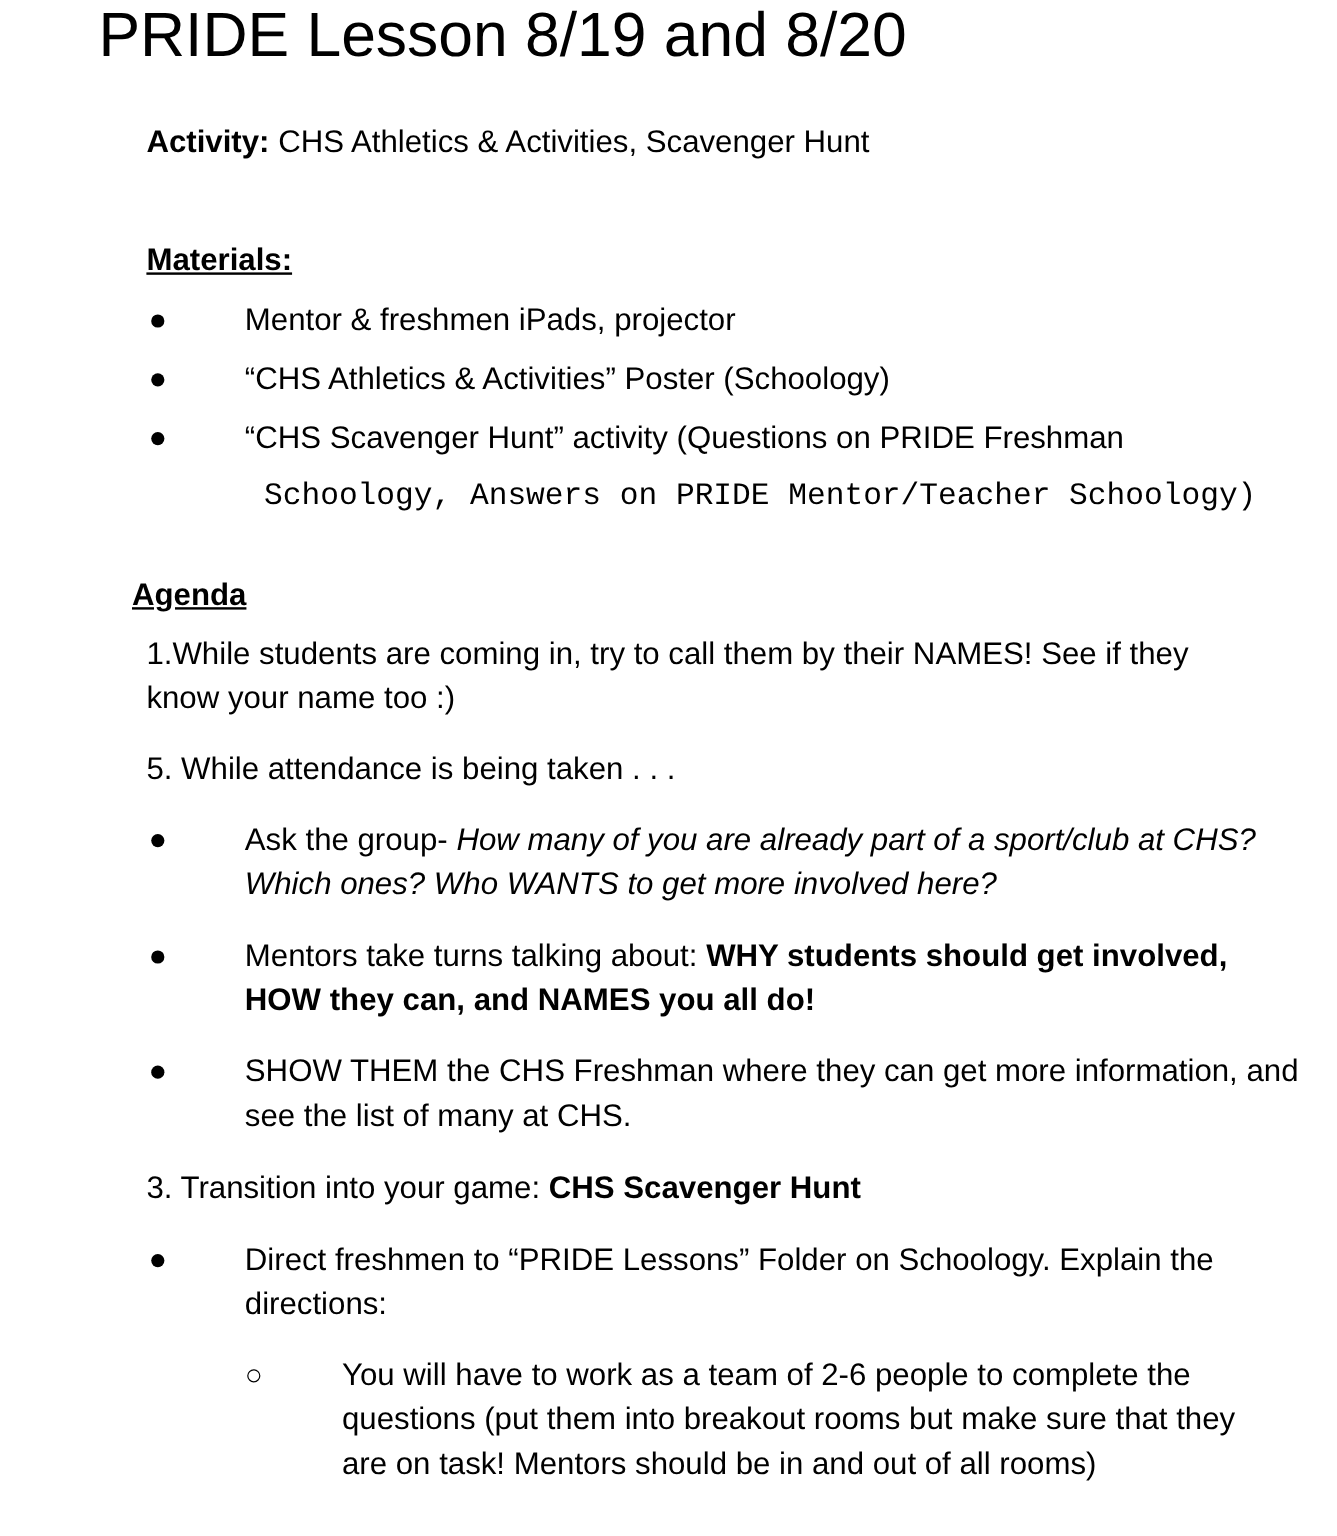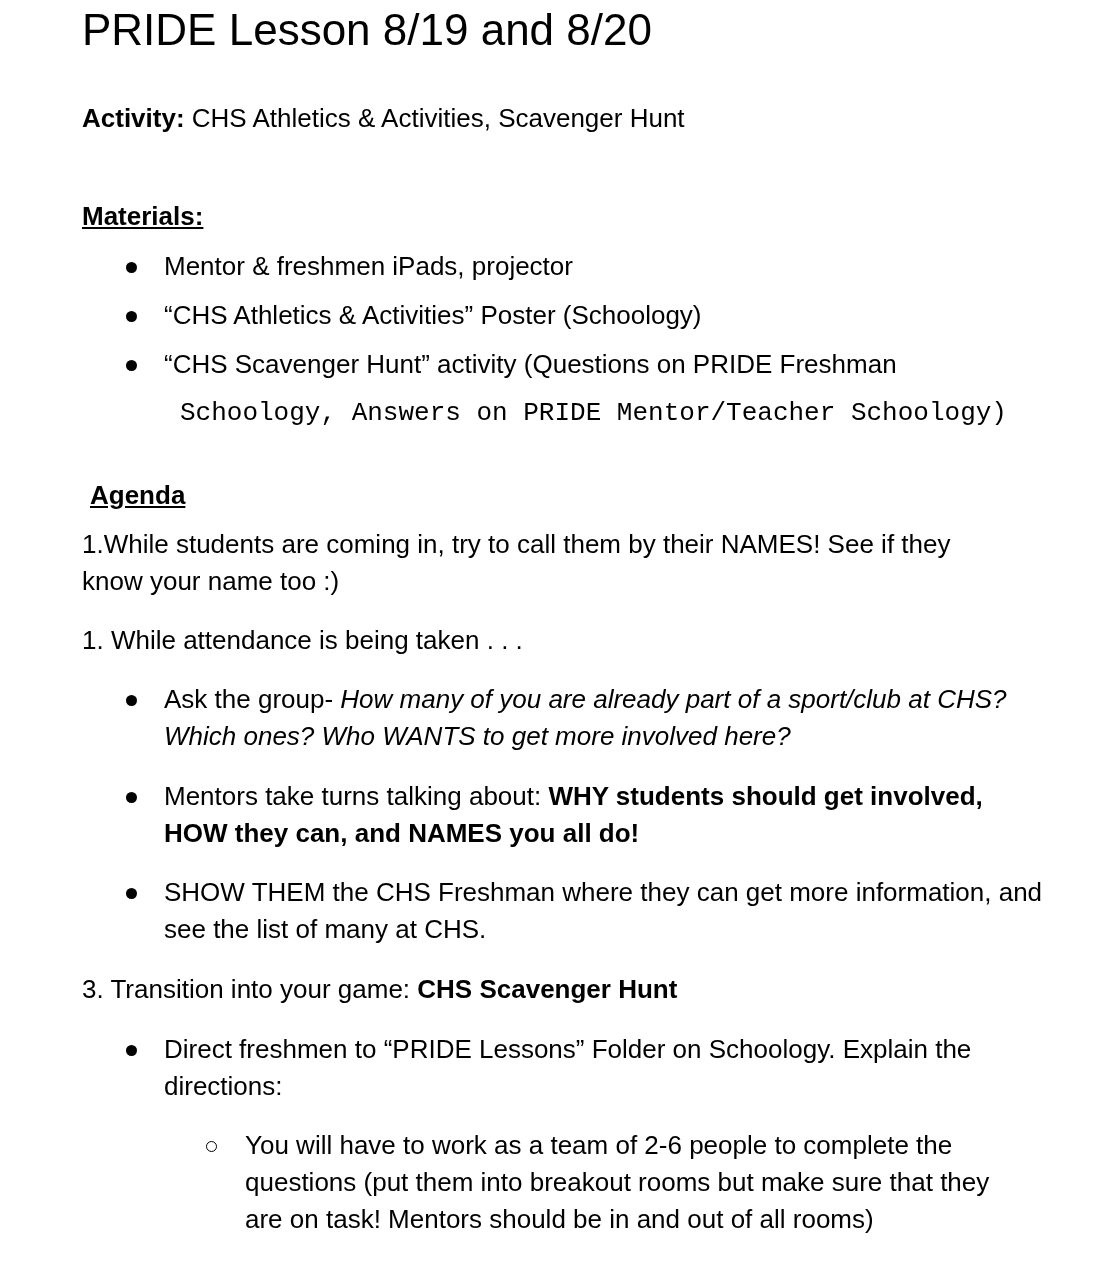--- a/index.html
+++ b/index.html
@@ -1,22 +1,22 @@
 <!DOCTYPE html>
 <html><head>
   <meta charset="utf-8">
   <style>
     html, body { margin: 0; padding: 0; background: #ffffff; }
     body {
       width: 1114px; height: 1280px; overflow: hidden; position: relative;
       font-family: "Liberation Sans", sans-serif; color: #000000;
     }
     .abs { position: absolute; white-space: nowrap; }
-    .title { left: 82px; top: 6px; font-size: 44px; line-height: 48px; }
-    .body-txt { font-size: 26px; line-height: 37px; }
+    .title { left: 82px; top: 6px; font-size: 52px; line-height: 48px; }
+    .body-txt { font-size: 26px; line-height: 37px; margin-left: 40px; }
     .bold { font-weight: bold; }
     .ital { font-style: italic; }
     .u { text-decoration: underline; font-weight: bold; }
     .bullet {
       position: absolute; width: 11px; height: 11px; border-radius: 50%;
       background: #000;
     }
     .hollow {
       position: absolute; width: 9px; height: 9px; border-radius: 50%;
       border: 1.5px solid #000; background: transparent;
@@ -38,26 +38,26 @@
   <span class="bullet" style="left:126px; top:262px;"></span>
   <div class="abs body-txt" style="left:164px; top:248px;">Mentor &amp; freshmen iPads, projector</div>
 
   <span class="bullet" style="left:126px; top:311px;"></span>
   <div class="abs body-txt" style="left:164px; top:297px;text-align:right;">“CHS Athletics &amp; Activities” Poster (Schoology)</div>
 
   <span class="bullet" style="left:126px; top:360px;"></span>
   <div class="abs body-txt" style="left:164px; top:346px;">“CHS Scavenger Hunt” activity (Questions on PRIDE Freshman</div>
   <div class="abs body-txt" style="left:180px; top:395px;font-family:Liberation Mono, monospace;">Schoology, Answers on PRIDE Mentor/Teacher Schoology)</div>
 
-  <div class="abs body-txt u" style="left:90px; top:477px;text-align:center;">Agenda</div>
+  <div class="abs body-txt u" style="left:70px; top:477px;text-align:center;">Agenda</div>
 
   <div class="abs body-txt" style="left:82px; top:526px;">1.While students are coming in, try to call them by their NAMES! See if they</div>
   <div class="abs body-txt" style="left:82px; top:563px;">know your name too :)</div>
 
-  <div class="abs body-txt" style="left:82px; top:622px;">1. While attendance is being taken . . .</div>
+  <div class="abs body-txt" style="left:82px; top:622px;">5. While attendance is being taken . . .</div>
 
   <span class="bullet" style="left:126px; top:695px;"></span>
   <div class="abs body-txt" style="left:164px; top:681px;">
     <span>Ask the group- </span><span class="ital">How many of you are already part of a sport/club at CHS?</span>
   </div>
   <div class="abs body-txt ital" style="left:164px; top:718px;">Which ones? Who WANTS to get more involved here?</div>
 
   <span class="bullet" style="left:126px; top:792px;"></span>
   <div class="abs body-txt" style="left:164px; top:778px;">
     <span>Mentors take turns talking about: </span><span class="bold">WHY students should get involved,</span>

